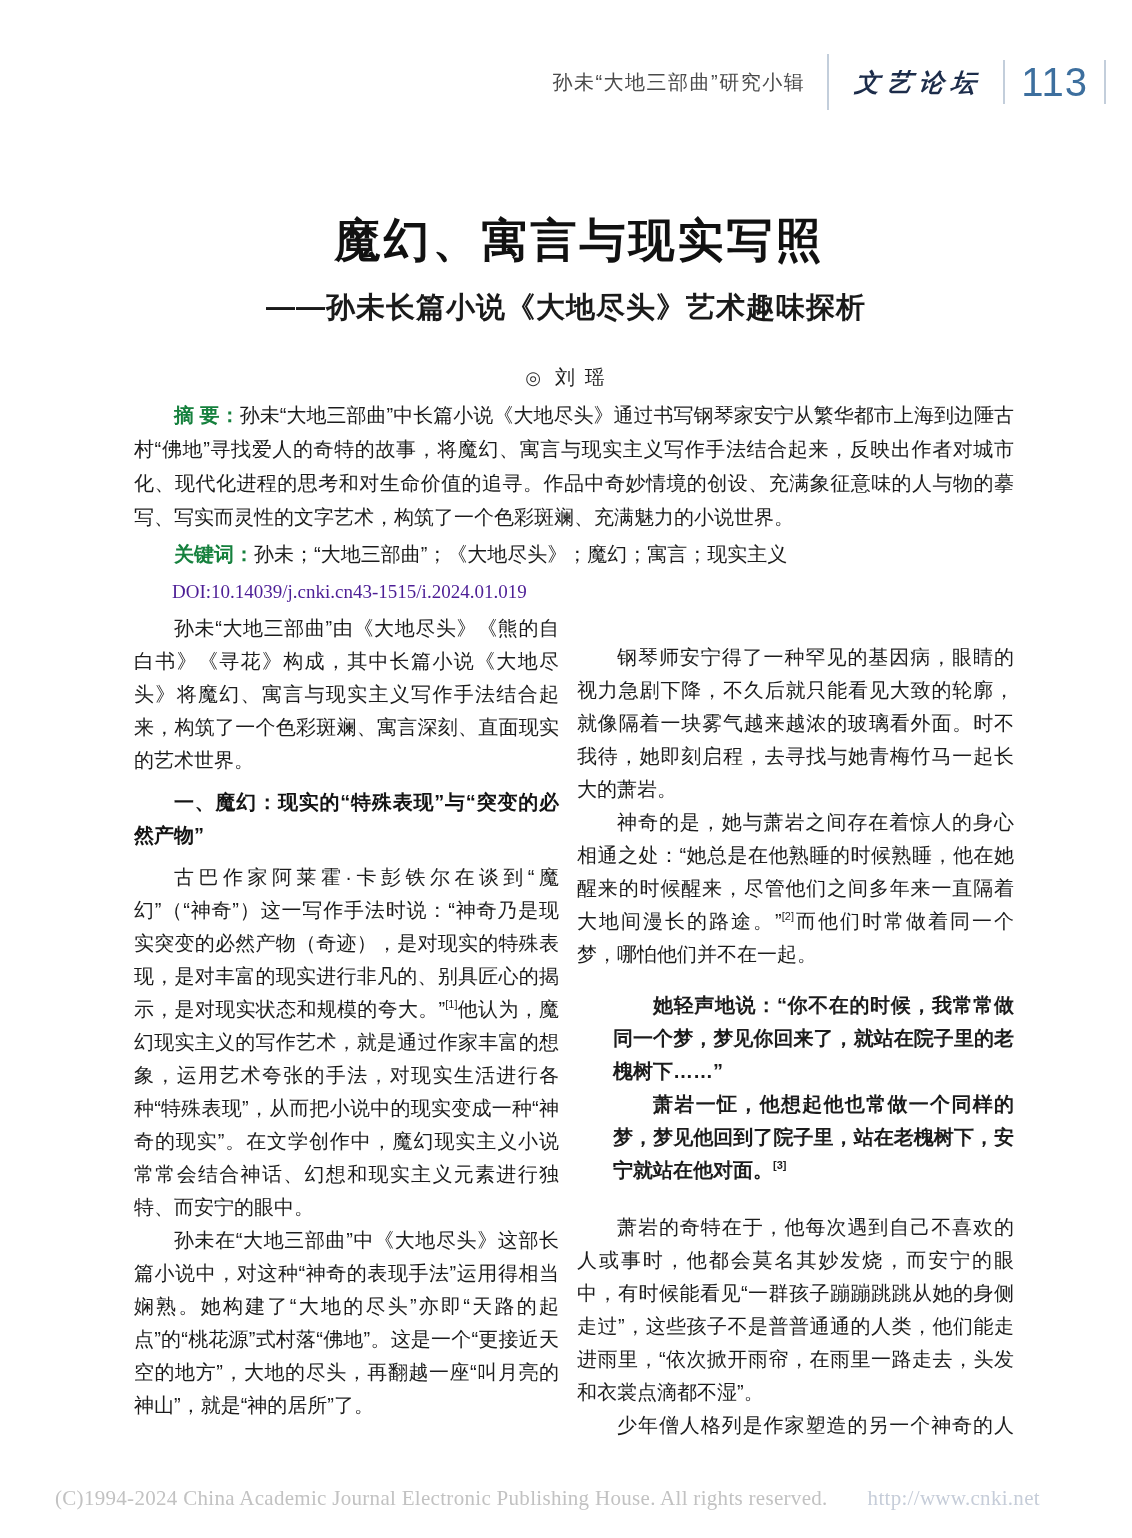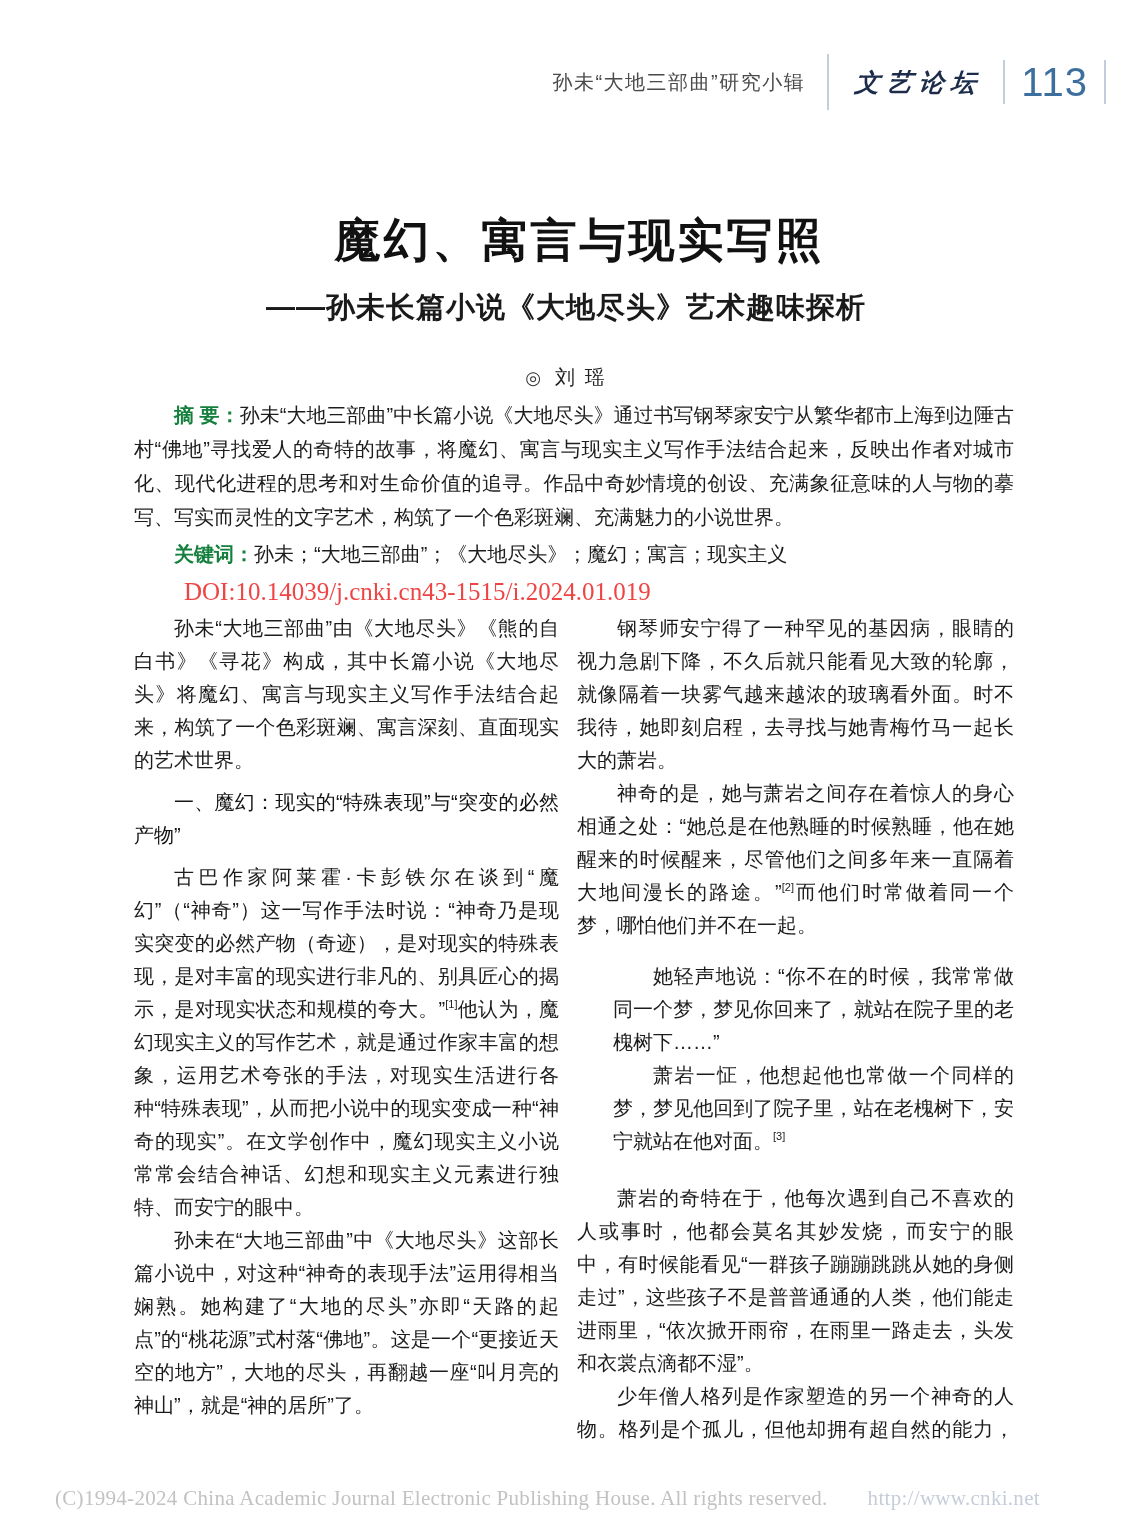--- a/index.html
+++ b/index.html
@@ -57,41 +57,41 @@
     position:absolute;top:398px;left:134px;width:880px;
     font-size:20px;line-height:34px;
     text-align:justify;color:#1c1c1c;
   }
   .abstract-text{margin:0;text-indent:2em;}
   .blue-label{color:#15803d;font-weight:700;}
   .keywords-line{margin:3px 0 0 0;text-indent:2em;}
   .doi-line{
     margin:4px 0 0 0;text-indent:2em;
     font-family:"Liberation Serif","DejaVu Serif",serif;
-    font-size:25px;color:#ef4444;letter-spacing:0;
+    font-size:19px;color:#4c1d95;letter-spacing:0;
   }
   
   .columns{
     position:absolute;top:612px;left:134px;width:880px;height:830px;
     display:flex;justify-content:space-between;
     overflow:hidden;
   }
   .col{width:425px;font-size:20px;line-height:33px;text-align:justify;}
-  .col-right{width:437px;}
+  .col-right{width:437px;margin-top:29px;}
   .body-para{margin:0;text-indent:2em;}
   .section-heading{
-    margin:9px 0 9px 0;text-indent:2em;font-weight:400;color:#141414;
+    margin:9px 0 9px 0;text-indent:2em;font-weight:700;color:#141414;
   }
   .footref{
     font-size:11px;vertical-align:super;line-height:0;color:#1c1c1c;
   }
   .quote-block{
     margin:18px 0 24px 36px;
   }
-  .quote-para{margin:0;text-indent:2em;}
+  .quote-para{margin:0;text-indent:2em;font-weight:bold;}
   
   .page-footer{
     position:absolute;top:1486px;left:55px;right:40px;
     font-family:"Liberation Serif","DejaVu Serif",serif;
     font-size:21px;color:#c2c2c2;letter-spacing:0.3px;
     white-space:nowrap;
   }
   .footer-url{color:#c6cdd9;margin-left:40px;}
 </style>
 </head>

